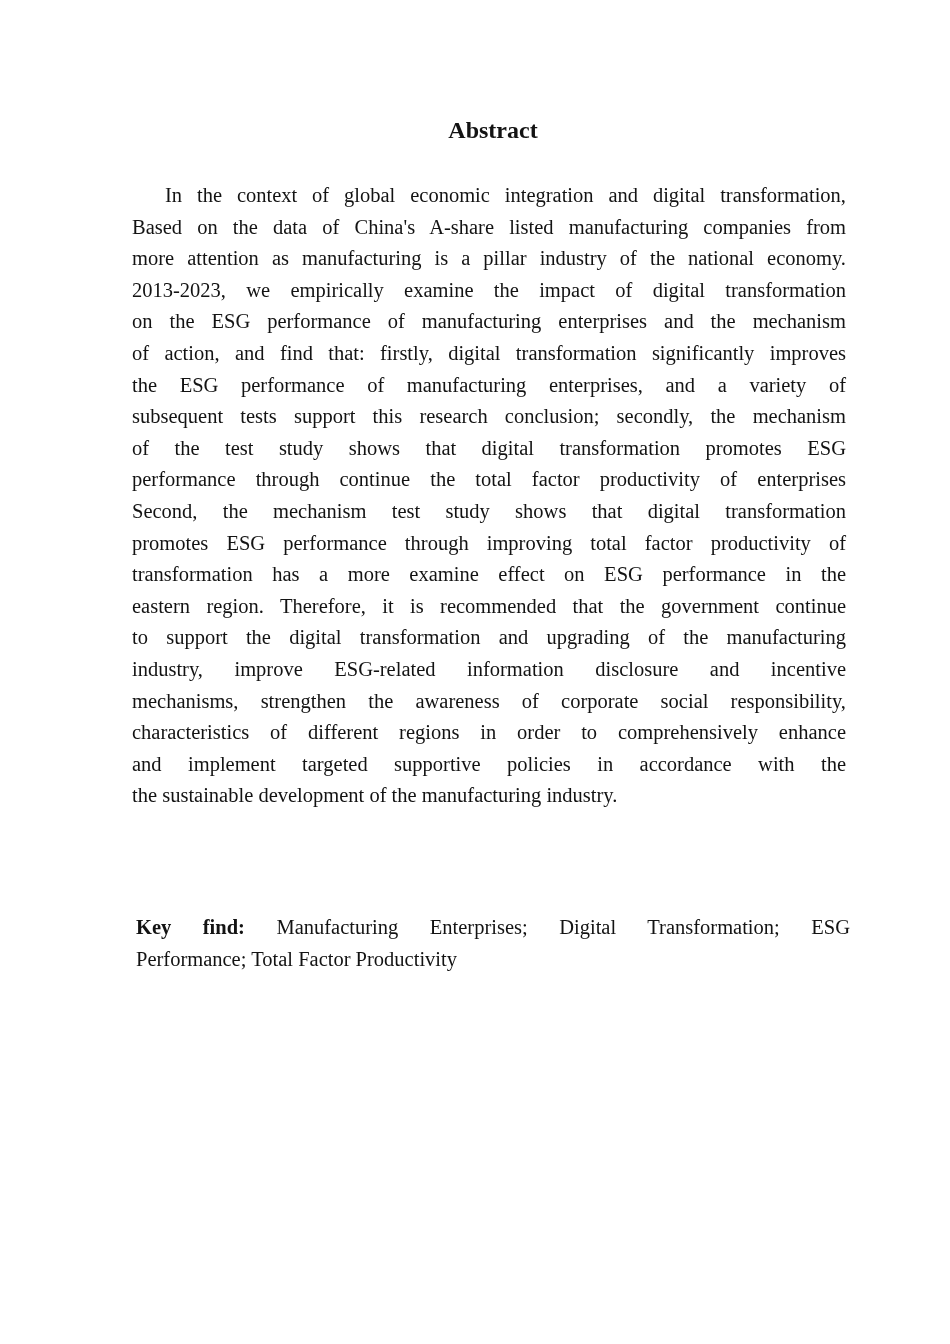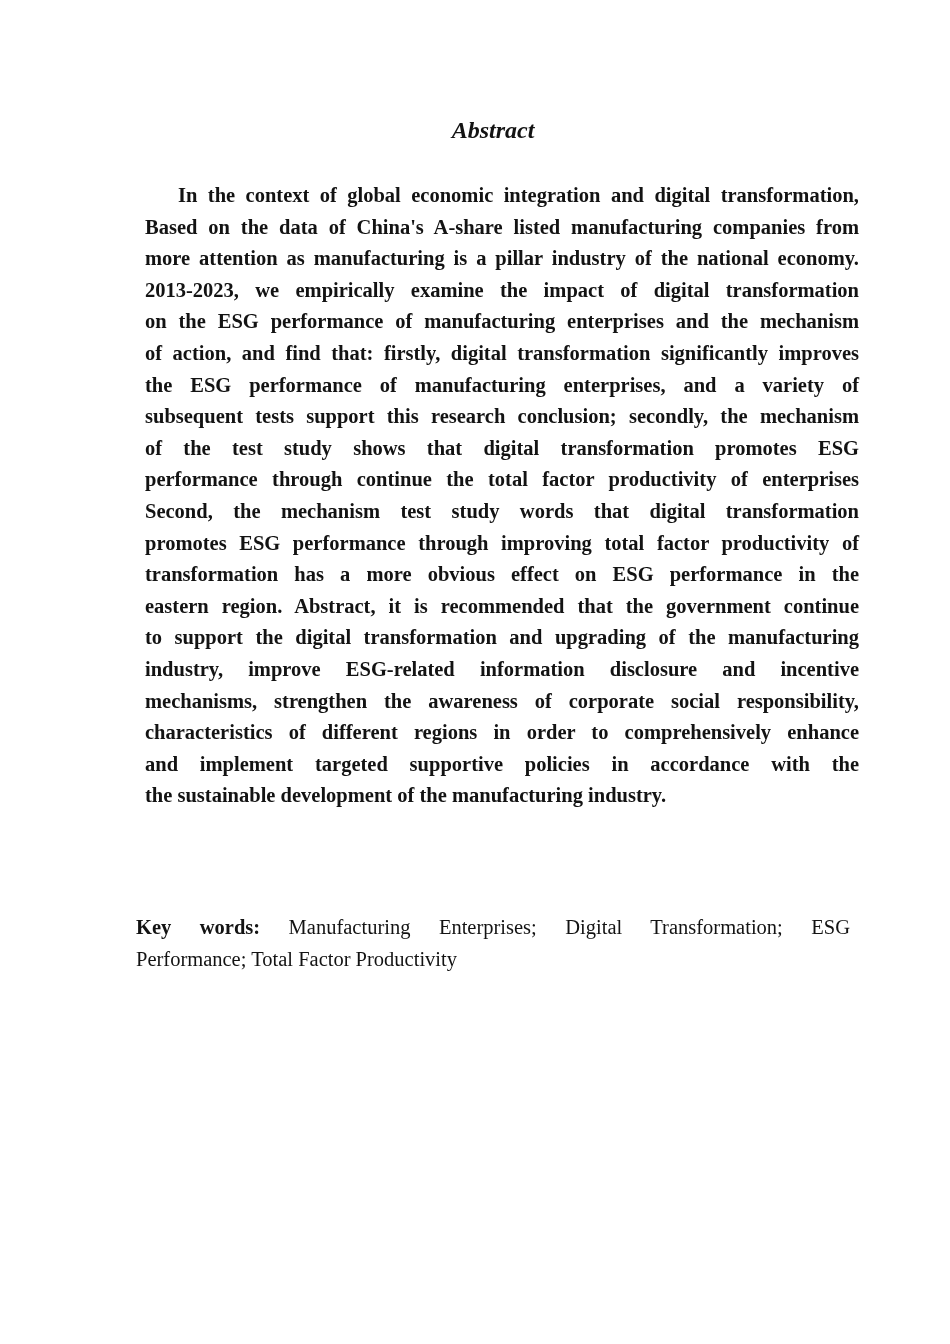--- a/index.html
+++ b/index.html
@@ -18,30 +18,28 @@
   }
   .doc-title {
     position: absolute;
     left: 136px;
     top: 114px;
     width: 714px;
     text-align: center;
     font-size: 24px;
     font-weight: bold;
     line-height: 32px;
-    font-style: italic;
   }
   .abstract {
     position: absolute;
-    left: 145px;
+    left: 132px;
     top: 180px;
     width: 714px;
     font-size: 20.5px;
     line-height: 31.6px;
-    font-weight: bold;
   }
   .line {
     text-align: justify;
     text-align-last: justify;
   }
   .abstract .line:first-child {
     text-indent: 33px;
   }
   .abstract .line:last-child {
     text-align-last: left;
@@ -73,33 +71,33 @@
       <div class="line">In the context of global economic integration and digital transformation,</div>
       <div class="line">Based on the data of China's A-share listed manufacturing companies from</div>
       <div class="line">more attention as manufacturing is a pillar industry of the national economy.</div>
       <div class="line">2013-2023, we empirically examine the impact of digital transformation</div>
       <div class="line">on the ESG performance of manufacturing enterprises and the mechanism</div>
       <div class="line">of action, and find that: firstly, digital transformation significantly improves</div>
       <div class="line">the ESG performance of manufacturing enterprises, and a variety of</div>
       <div class="line">subsequent tests support this research conclusion; secondly, the mechanism</div>
       <div class="line">of the test study shows that digital transformation promotes ESG</div>
       <div class="line">performance through continue the total factor productivity of enterprises</div>
-      <div class="line">Second, the mechanism test study words that digital transformation</div>
+      <div class="line">Second, the mechanism test study shows that digital transformation</div>
       <div class="line">promotes ESG performance through improving total factor productivity of</div>
-      <div class="line">transformation has a more obvious effect on ESG performance in the</div>
-      <div class="line">eastern region. Abstract, it is recommended that the government continue</div>
+      <div class="line">transformation has a more examine effect on ESG performance in the</div>
+      <div class="line">eastern region. Therefore, it is recommended that the government continue</div>
       <div class="line">to support the digital transformation and upgrading of the manufacturing</div>
       <div class="line">industry, improve ESG-related information disclosure and incentive</div>
       <div class="line">mechanisms, strengthen the awareness of corporate social responsibility,</div>
       <div class="line">characteristics of different regions in order to comprehensively enhance</div>
       <div class="line">and implement targeted supportive policies in accordance with the</div>
       <div class="line">the sustainable development of the manufacturing industry.</div>
     </div>
 
   <div class="keywords">
     <div class="line">
-      <span class="bold">Key words:</span>
+      <span class="bold">Key find:</span>
       <span>Manufacturing Enterprises;  Digital Transformation;  ESG</span>
     </div>
     <div class="line kw-line-last">Performance;  Total Factor Productivity</div>
   </div>
 
 </div>
 
 </body></html>

